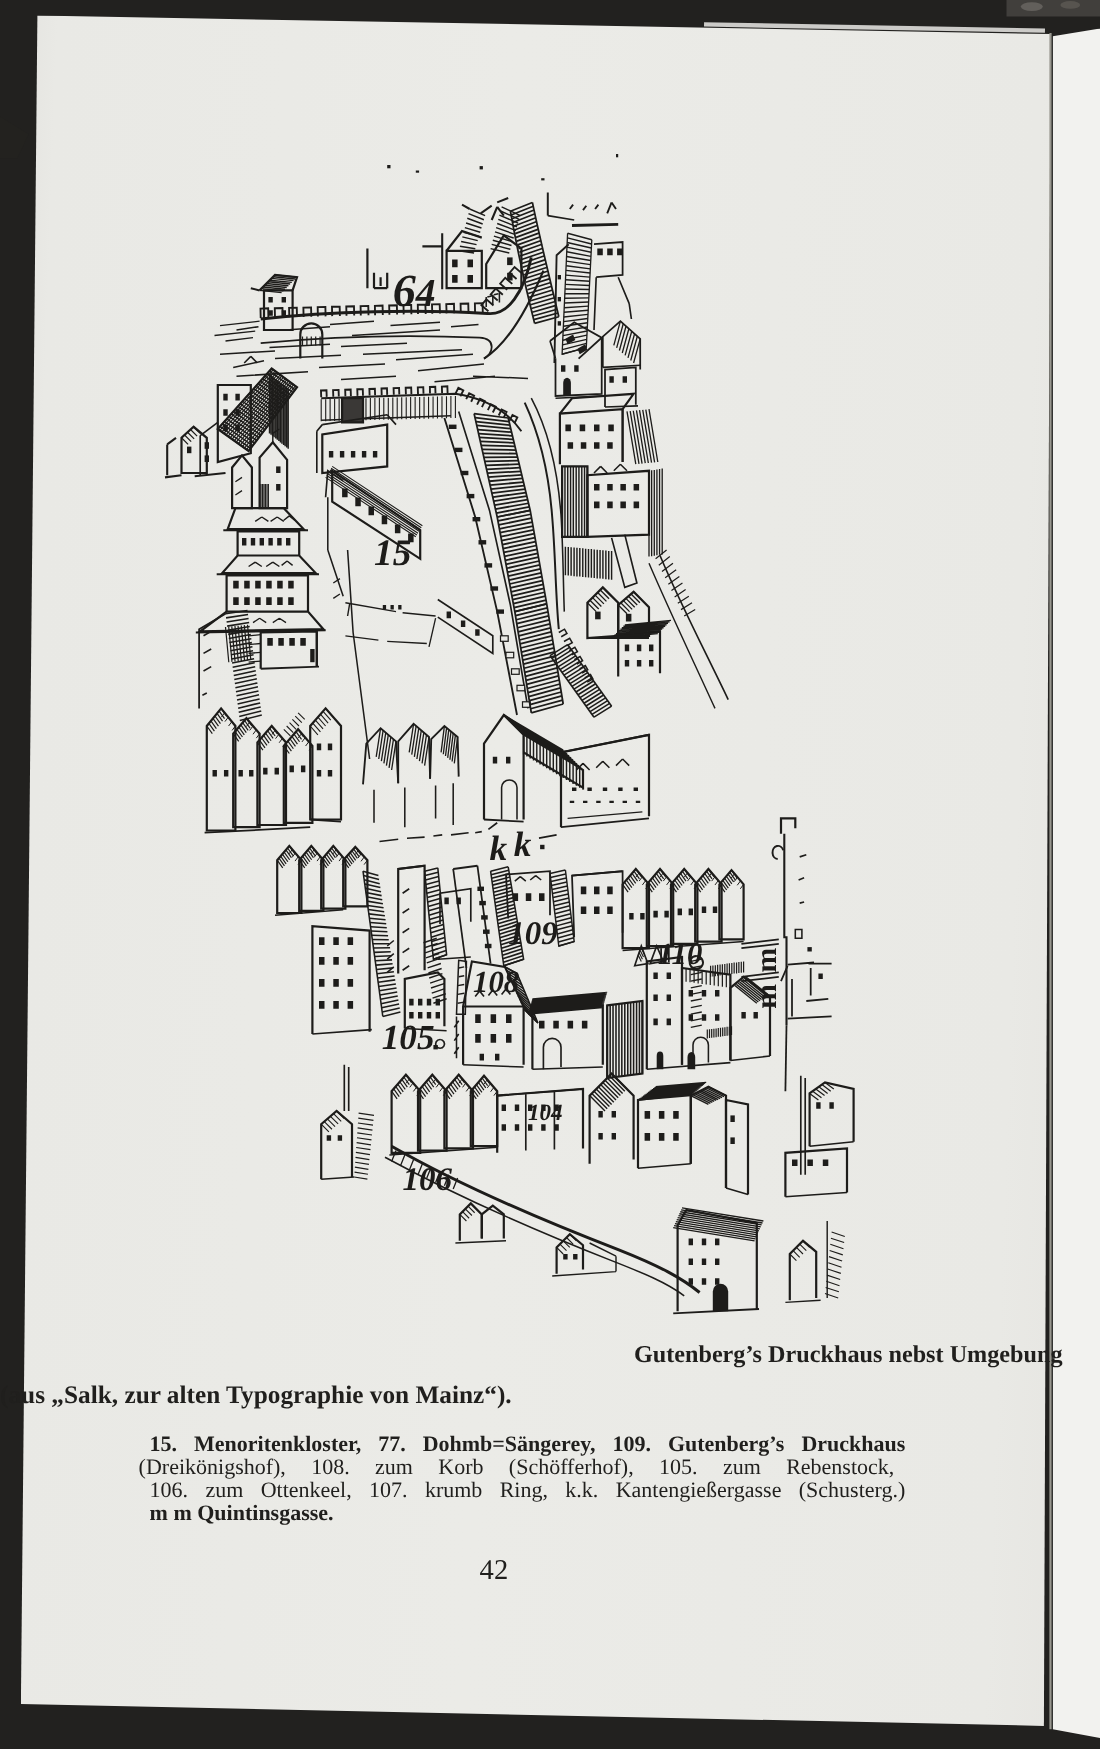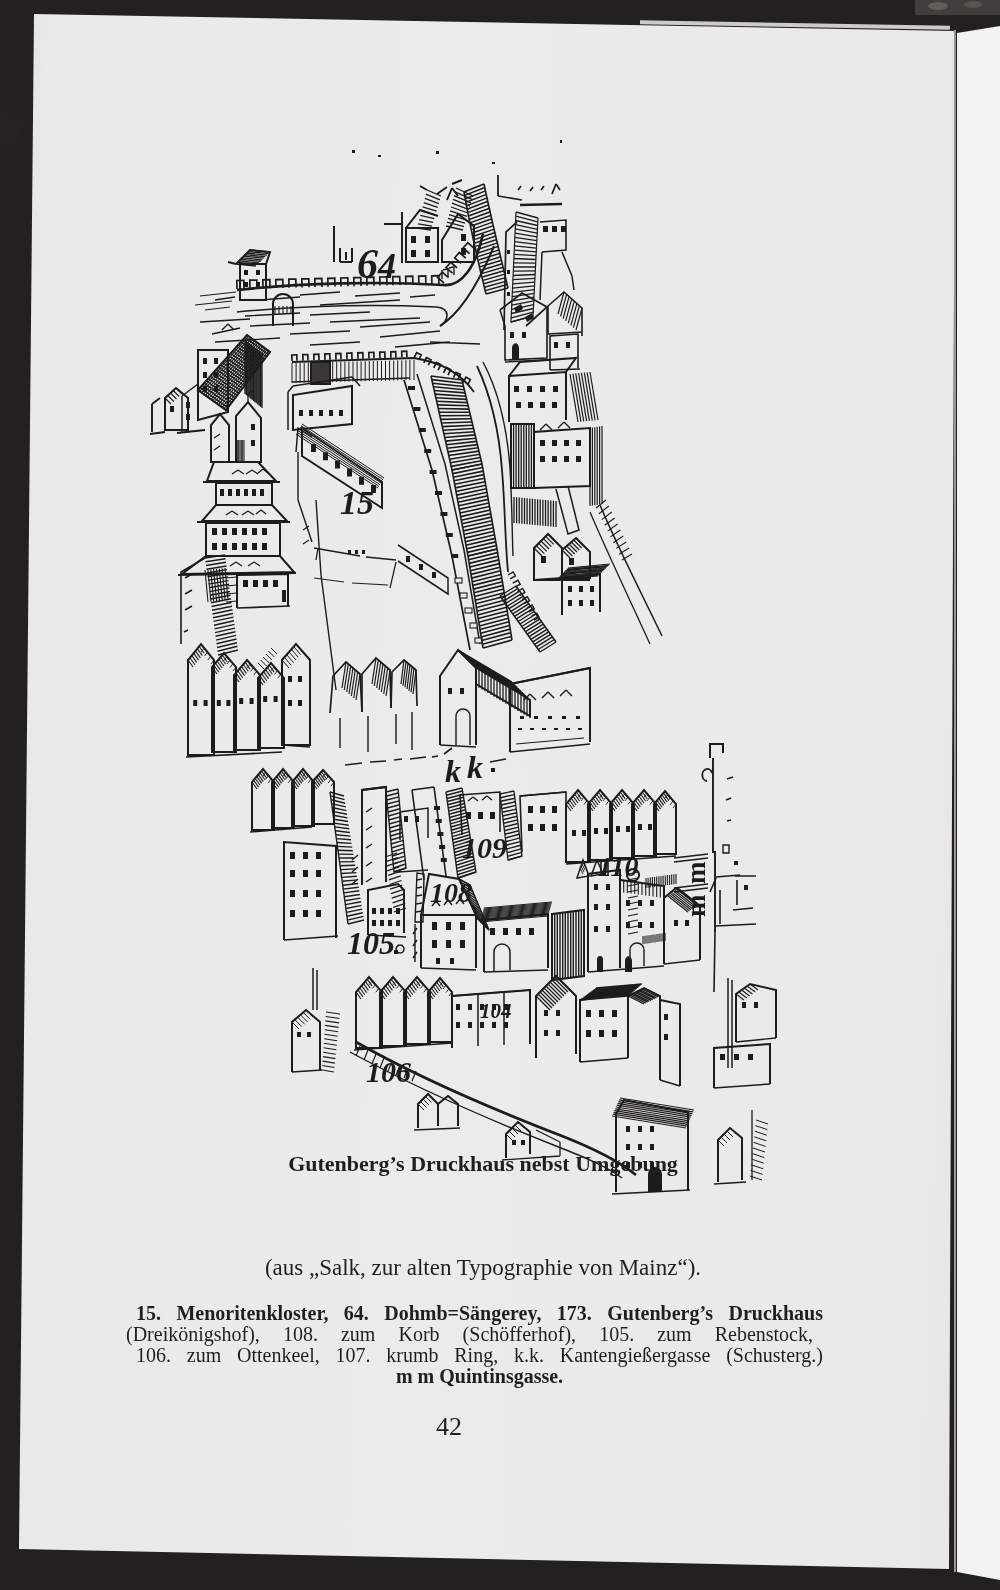--- a/index.html
+++ b/index.html
@@ -752,25 +752,25 @@
     </g>
 
 <g>
       <path d="M718 1182 L718 1140 L730 1128 L742 1138 L742 1180" fill="none" stroke="#1d1c1a" stroke-width="2.0" stroke-linecap="butt"></path>
       <path d="M718 1140 L724 1146 M721 1137 L727 1143 M724 1134 L730 1140 M727 1131 L733 1137 M730 1128 L736 1134" fill="none" stroke="#1d1c1a" stroke-width="1.0" stroke-linecap="butt"></path>
       <path d="M714 1184 L746 1182 M752 1110 L752 1180" fill="none" stroke="#1d1c1a" stroke-width="1.3" stroke-linecap="butt"></path>
       <path d="M756 1120 L768 1124 M755.4 1125.6 L767.4 1129.6 M754.8 1131.2 L766.8 1135.2 M754.2 1136.8 L766.2 1140.8 M753.6 1142.4 L765.6 1146.4 M753 1148 L765 1152 M752.4 1153.6 L764.4 1157.6 M751.8 1159.2 L763.8 1163.2 M751.2 1164.8 L763.2 1168.8 M750.6 1170.4 L762.6 1174.4 M750 1176 L762 1180" fill="none" stroke="#1d1c1a" stroke-width="1.0" stroke-linecap="butt"></path>
     </g>
 </svg>
 
-<div class="txt" style="left:0;top:1151px;width:966px;text-align:center;font-size:22px;font-weight:bold">Gutenberg’s Druckhaus nebst Umgebung</div>
-
-<div class="txt" style="left:0;top:1255px;width:966px;text-align:center;font-size:23px;font-weight:normal">(aus „Salk, zur alten Typographie von Mainz“).</div>
-
-<div class="txt" style="left:136px;top:1302px;width:687px;font-size:20px;font-weight:bold;text-align:justify;text-align-last:justify">15. Menoritenkloster, 64. Dohmb=Sängerey, 173. Gutenberg’s Druckhaus</div>
+<div class="txt" style="left:0;top:1218px;width:966px;text-align:right;font-size:22px;font-weight:bold">Gutenberg’s Druckhaus nebst Umgebung</div>
+
+<div class="txt" style="left:0;top:1255px;width:966px;text-align:left;font-size:23px;font-weight:bold">(aus „Salk, zur alten Typographie von Mainz“).</div>
+
+<div class="txt" style="left:136px;top:1302px;width:687px;font-size:20px;font-weight:bold;text-align:justify;text-align-last:justify">15. Menoritenkloster, 77. Dohmb=Sängerey, 109. Gutenberg’s Druckhaus</div>
 
 <div class="txt" style="left:126px;top:1323px;width:687px;font-size:20px;font-weight:normal;text-align:justify;text-align-last:justify">(Dreikönigshof), 108. zum Korb (Schöfferhof), 105. zum Rebenstock,</div>
 
 <div class="txt" style="left:136px;top:1344px;width:687px;font-size:20px;font-weight:normal;text-align:justify;text-align-last:justify">106. zum Ottenkeel, 107. krumb Ring, k.k. Kantengießergasse (Schusterg.)</div>
 
-<div class="txt" style="left:136px;top:1365px;width:687px;font-size:20px;font-weight:bold;text-align:center">m m Quintinsgasse.</div>
+<div class="txt" style="left:136px;top:1365px;width:687px;font-size:20px;font-weight:bold;text-align:left">m m Quintinsgasse.</div>
 
 <div class="txt" style="left:436px;top:1412px;width:90px;text-align:left;font-size:26px">42</div>
 
 </body></html>

